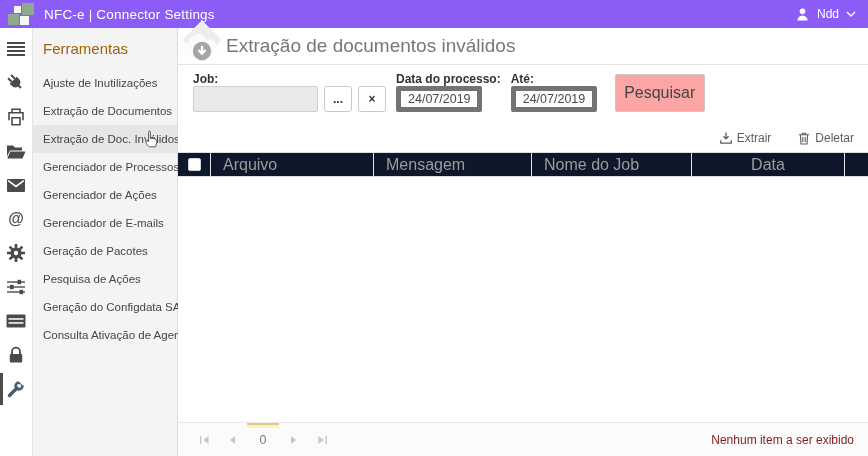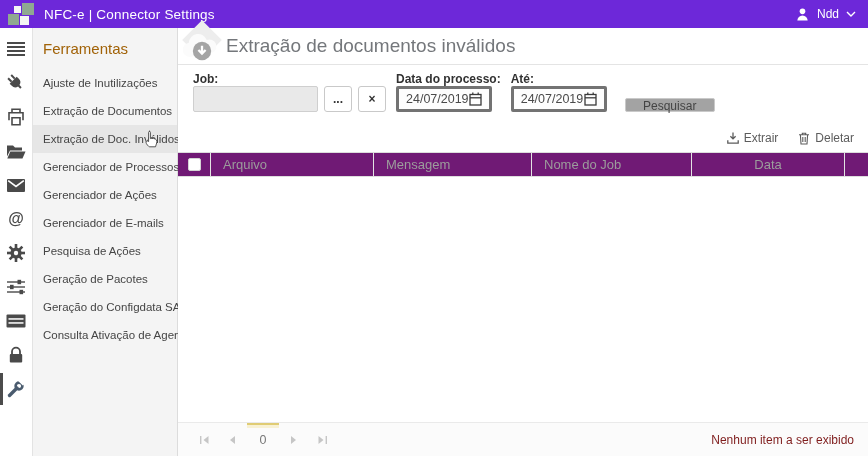--- a/index.html
+++ b/index.html
@@ -6,21 +6,21 @@
   html,body { width:868px; height:456px; }
   body {
     font-family: "Liberation Sans", sans-serif;
     background:#fff; overflow:hidden; position:relative;
     -webkit-font-smoothing:antialiased;
   }
   .screen { width:868px; height:456px; display:flex; flex-direction:column; }
 
   
   .topbar {
-    height:28px; background:#6d28d9; color:#fff;
+    height:28px; background:#8b5cf6; color:#fff;
     display:flex; align-items:center; padding:0 12px 0 8px; flex:0 0 28px;
   }
   .logo { position:relative; width:27px; height:23px; margin-right:9px; }
   .logo .sq { position:absolute; }
   .logo .sq1 { left:14px; top:0;  width:12px; height:12px; background:#8fa991; }
   .logo .sq2 { left:6px;  top:3px; width:7px;  height:7px;  background:#f4f6f4; }
   .logo .sq3 { left:0;    top:11px; width:11px; height:11px; background:#8fa991; }
   .logo .sq4 { left:12px; top:13px; width:9px;  height:9px;  background:#f4f6f4; }
   .topbar-title { font-size:13.5px; letter-spacing:.2px; }
   .topbar .spacer { flex:1; }
@@ -80,41 +80,41 @@
   .job-input {
     width:125px; height:26px; background:#e9e9e9; border:1px solid #cfcfcf;
     border-radius:2px; font-family:inherit;
   }
   .sq-btn {
     width:28px; height:26px; background:#fff; border:1px solid #c9c9c9; border-radius:3px;
     font-size:12px; font-weight:700; color:#333; cursor:pointer; line-height:1;
     font-family:inherit;
   }
   .date-input {
-    width:96px; height:26px; border:3px solid #737373; border-radius:2px; background:#fdfdfd;
+    width:86px; height:26px; border:5px solid #737373; border-radius:2px; background:#fdfdfd;
     display:flex; align-items:center; justify-content:space-between;
     padding:0 7px; font-size:12.5px; color:#4a4a4a; cursor:pointer;
   }
   .date-input svg { display:block; }
   .search-btn {
-    width:90px; height:14px; background:#a3a3a3; border:1px solid #c9c9c9; border-radius:2px;
-    font-size:12px; color:#444; cursor:pointer; margin-left:8px; font-family:inherit;
+    width:90px; height:38px; background:#fca5a5; border:1px solid #c9c9c9; border-radius:2px;
+    font-size:16px; color:#444; cursor:pointer; margin-left:8px; font-family:inherit;
   }
 
   .actions-row {
-    display:flex; justify-content:flex-end; gap:20px;
+    display:flex; justify-content:flex-end; gap:27px;
     padding:9px 14px 7px 0; font-size:12px; color:#5c5c5c;
   }
   .action { display:flex; align-items:center; gap:5px; cursor:pointer; }
   .action svg { display:block; }
 
   .grid-header {
-    display:flex; height:25px; flex:0 0 25px; background:#701a75;
+    display:flex; height:25px; flex:0 0 25px; background:#0f172a;
     border-top:1px solid #ddd; border-bottom:1px solid #ddd;
-    font-size:13px; color:#9c9c9c; align-items:center;
+    font-size:16px; color:#9c9c9c; align-items:center;
   }
   .gh-cell { height:100%; display:flex; align-items:center; padding-left:12px; border-right:1px solid #e3e3e3; }
   .gh-check { width:33px; flex:0 0 33px; justify-content:center; padding-left:0; }
   .gh-arquivo { width:163px; flex:0 0 163px; }
   .gh-mensagem { width:158px; flex:0 0 158px; }
   .gh-job { width:160px; flex:0 0 160px; }
   .gh-data { width:153px; flex:0 0 153px; justify-content:center; padding-left:0; }
   .gh-end { flex:1; border-right:none; }
   .checkbox {
     width:13px; height:13px; background:#fff; border:1px solid #d4d4d4; border-radius:2px; cursor:pointer;
@@ -280,24 +280,24 @@
       <div class="menu-item">
         <span>Gerenciador de Processos</span>
       </div>
       <div class="menu-item">
         <span>Gerenciador de Ações</span>
       </div>
       <div class="menu-item">
         <span>Gerenciador de E-mails</span>
       </div>
       <div class="menu-item">
+        <span>Geração de Pacotes</span>
+      </div>
+      <div class="menu-item">
         <span>Pesquisa de Ações</span>
-      </div>
-      <div class="menu-item">
-        <span>Geração de Pacotes</span>
       </div>
       <div class="menu-item">
         <span>Geração do Configdata SAT</span>
       </div>
       <div class="menu-item">
         <span>Consulta Ativação de Agente</span>
       </div>
     </nav>
 
     <main class="main">

